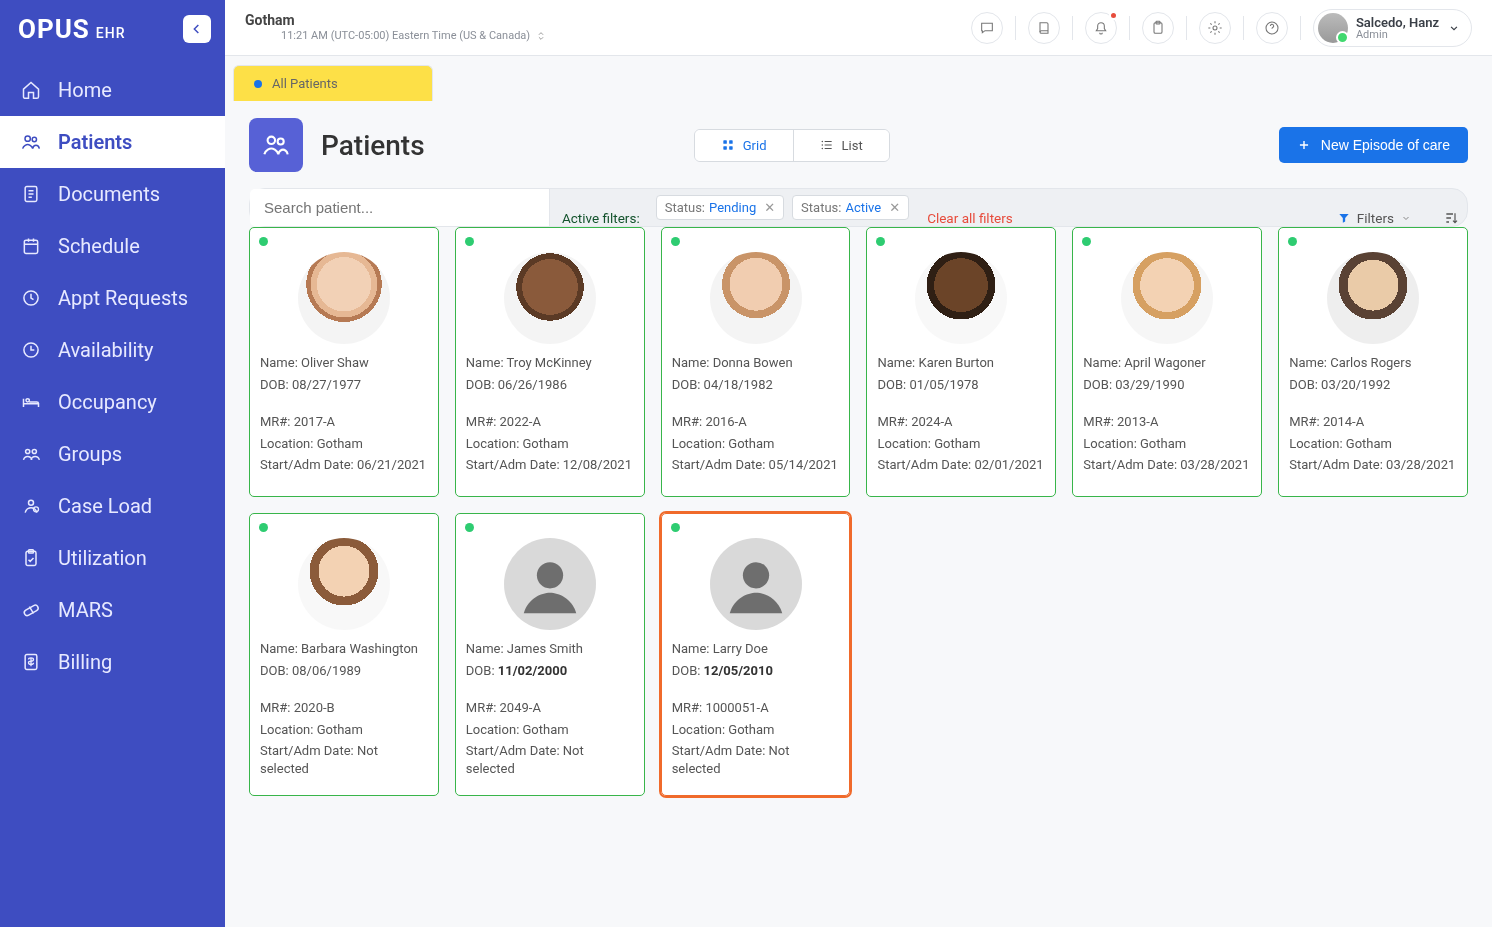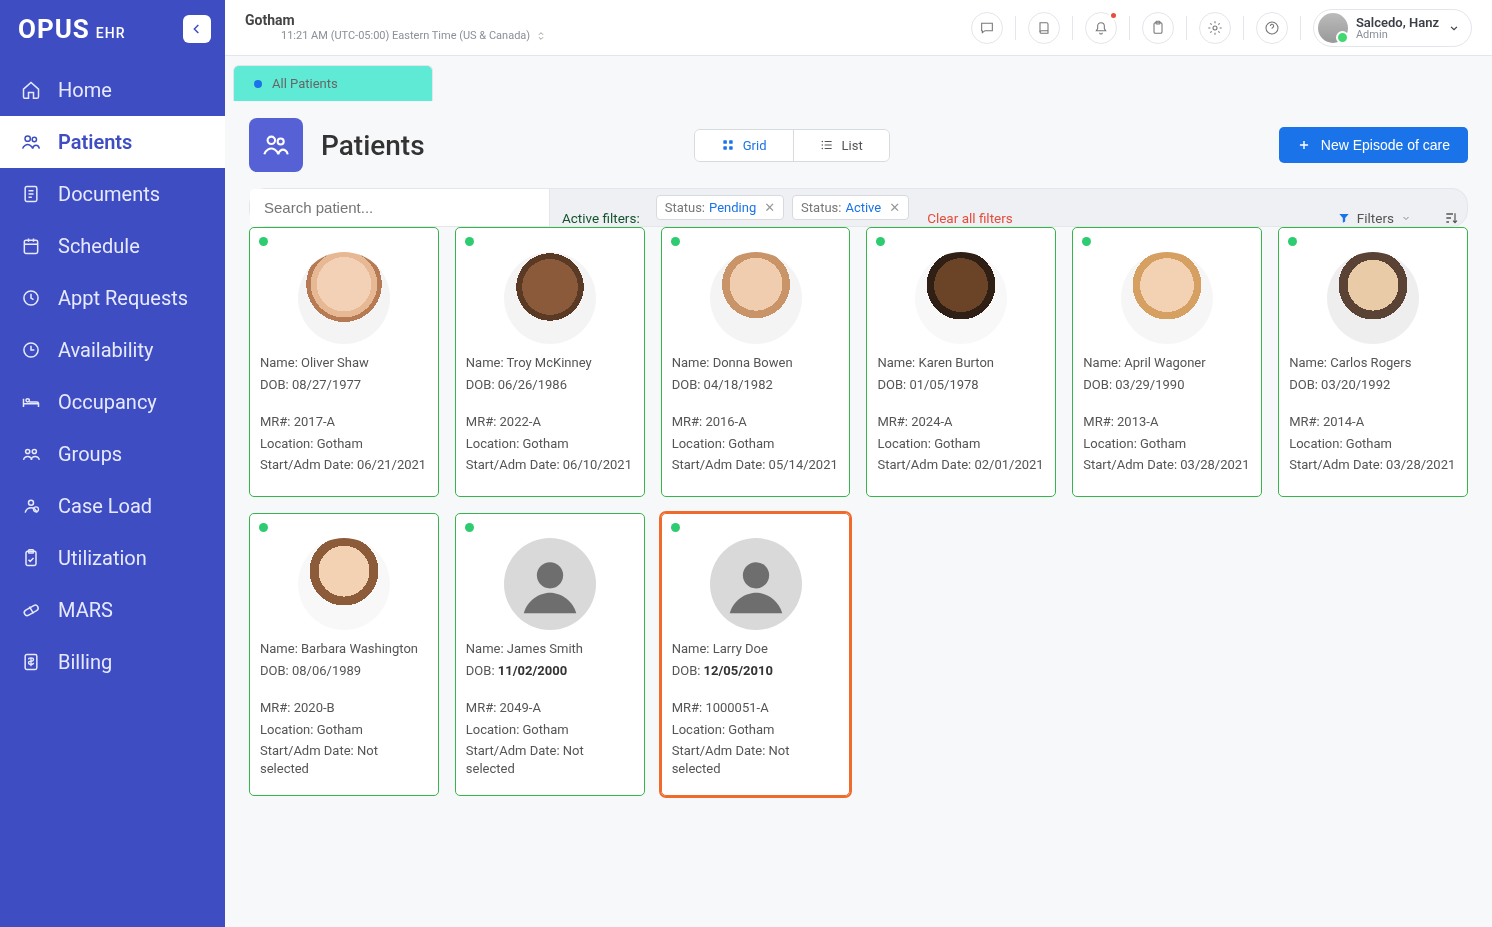--- a/index.html
+++ b/index.html
@@ -48,21 +48,21 @@
   .circ{width:32px;height:32px;border:1px solid var(--gray-200);border-radius:50%;display:flex;align-items:center;justify-content:center;color:#777;cursor:pointer;background:#fff;position:relative;}
   .vline{width:1px;height:24px;background:var(--gray-200);}
   .dot-red{position:absolute;top:-2px;right:-2px;width:9px;height:9px;background:var(--red);border-radius:50%;border:2px solid #fff;}
   .user-chip{display:flex;align-items:center;gap:8px;border:1px solid var(--gray-200);border-radius:20px;padding:3px 10px 3px 4px;cursor:pointer;position:relative;}
   .user-chip .avatar{width:30px;height:30px;border-radius:50%;background:linear-gradient(#bbb,#999);position:relative;}
   .user-chip .avatar::after{content:"";position:absolute;right:-1px;bottom:-1px;width:9px;height:9px;border-radius:50%;background:#41d96f;border:2px solid #fff;}
   .user-chip .uname{font-weight:600;font-size:13px;line-height:1;}
   .user-chip .urole{font-size:11px;color:var(--gray-500);line-height:1;}
   
   .tabstrip{height:44px;background:var(--gray-050);display:flex;align-items:flex-end;padding-left:8px;}
-  .tab{background:#5eead4;border:1px solid var(--gray-200);border-bottom:none;border-radius:6px 6px 0 0;padding:10px 20px;font-size:13px;display:flex;align-items:center;gap:10px;margin-right:6px;min-width:200px;color:#666;position:relative;top:1px;}
+  .tab{background:#fde047;border:1px solid var(--gray-200);border-bottom:none;border-radius:6px 6px 0 0;padding:10px 20px;font-size:13px;display:flex;align-items:center;gap:10px;margin-right:6px;min-width:200px;color:#666;position:relative;top:1px;}
   .tab .bullet{width:8px;height:8px;border-radius:50%;background:var(--blue);}
   
   .page{flex:1;overflow:auto;padding:18px 24px 30px;}
   .page-head{display:flex;align-items:center;gap:18px;margin-bottom:16px;}
   .page-icon-tile{width:54px;height:54px;border-radius:8px;background:#5761d6;color:#fff;display:flex;align-items:center;justify-content:center;}
   .page-title{font-size:28px;color:#333;font-weight:500;}
   .view-toggle{display:flex;border:1px solid var(--gray-300);border-radius:6px;overflow:hidden;margin-left:auto;margin-right:auto;transform:translateX(-60px);}
   .vt-item{padding:8px 26px;font-size:13px;display:flex;align-items:center;gap:8px;color:#555;background:#fff;cursor:pointer;}
   .vt-item.active{color:var(--blue);}
   .vt-item + .vt-item{border-left:1px solid var(--gray-300);}
@@ -481,21 +481,21 @@
     <p>Start/Adm Date: 06/21/2021</p>
           </div>
           <div class="card">
     <span class="status-dot"></span>
     <div class="photo face2"></div>
     <p>Name: Troy McKinney</p>
     <p>DOB: 06/26/1986</p>
     <div class="gap"></div>
     <p>MR#: 2022-A</p>
     <p>Location: Gotham</p>
-    <p>Start/Adm Date: 06/10/2021</p>
+    <p>Start/Adm Date: 12/08/2021</p>
           </div>
           <div class="card">
     <span class="status-dot"></span>
     <div class="photo face3"></div>
     <p>Name: Donna Bowen</p>
     <p>DOB: 04/18/1982</p>
     <div class="gap"></div>
     <p>MR#: 2016-A</p>
     <p>Location: Gotham</p>
     <p>Start/Adm Date: 05/14/2021</p>

